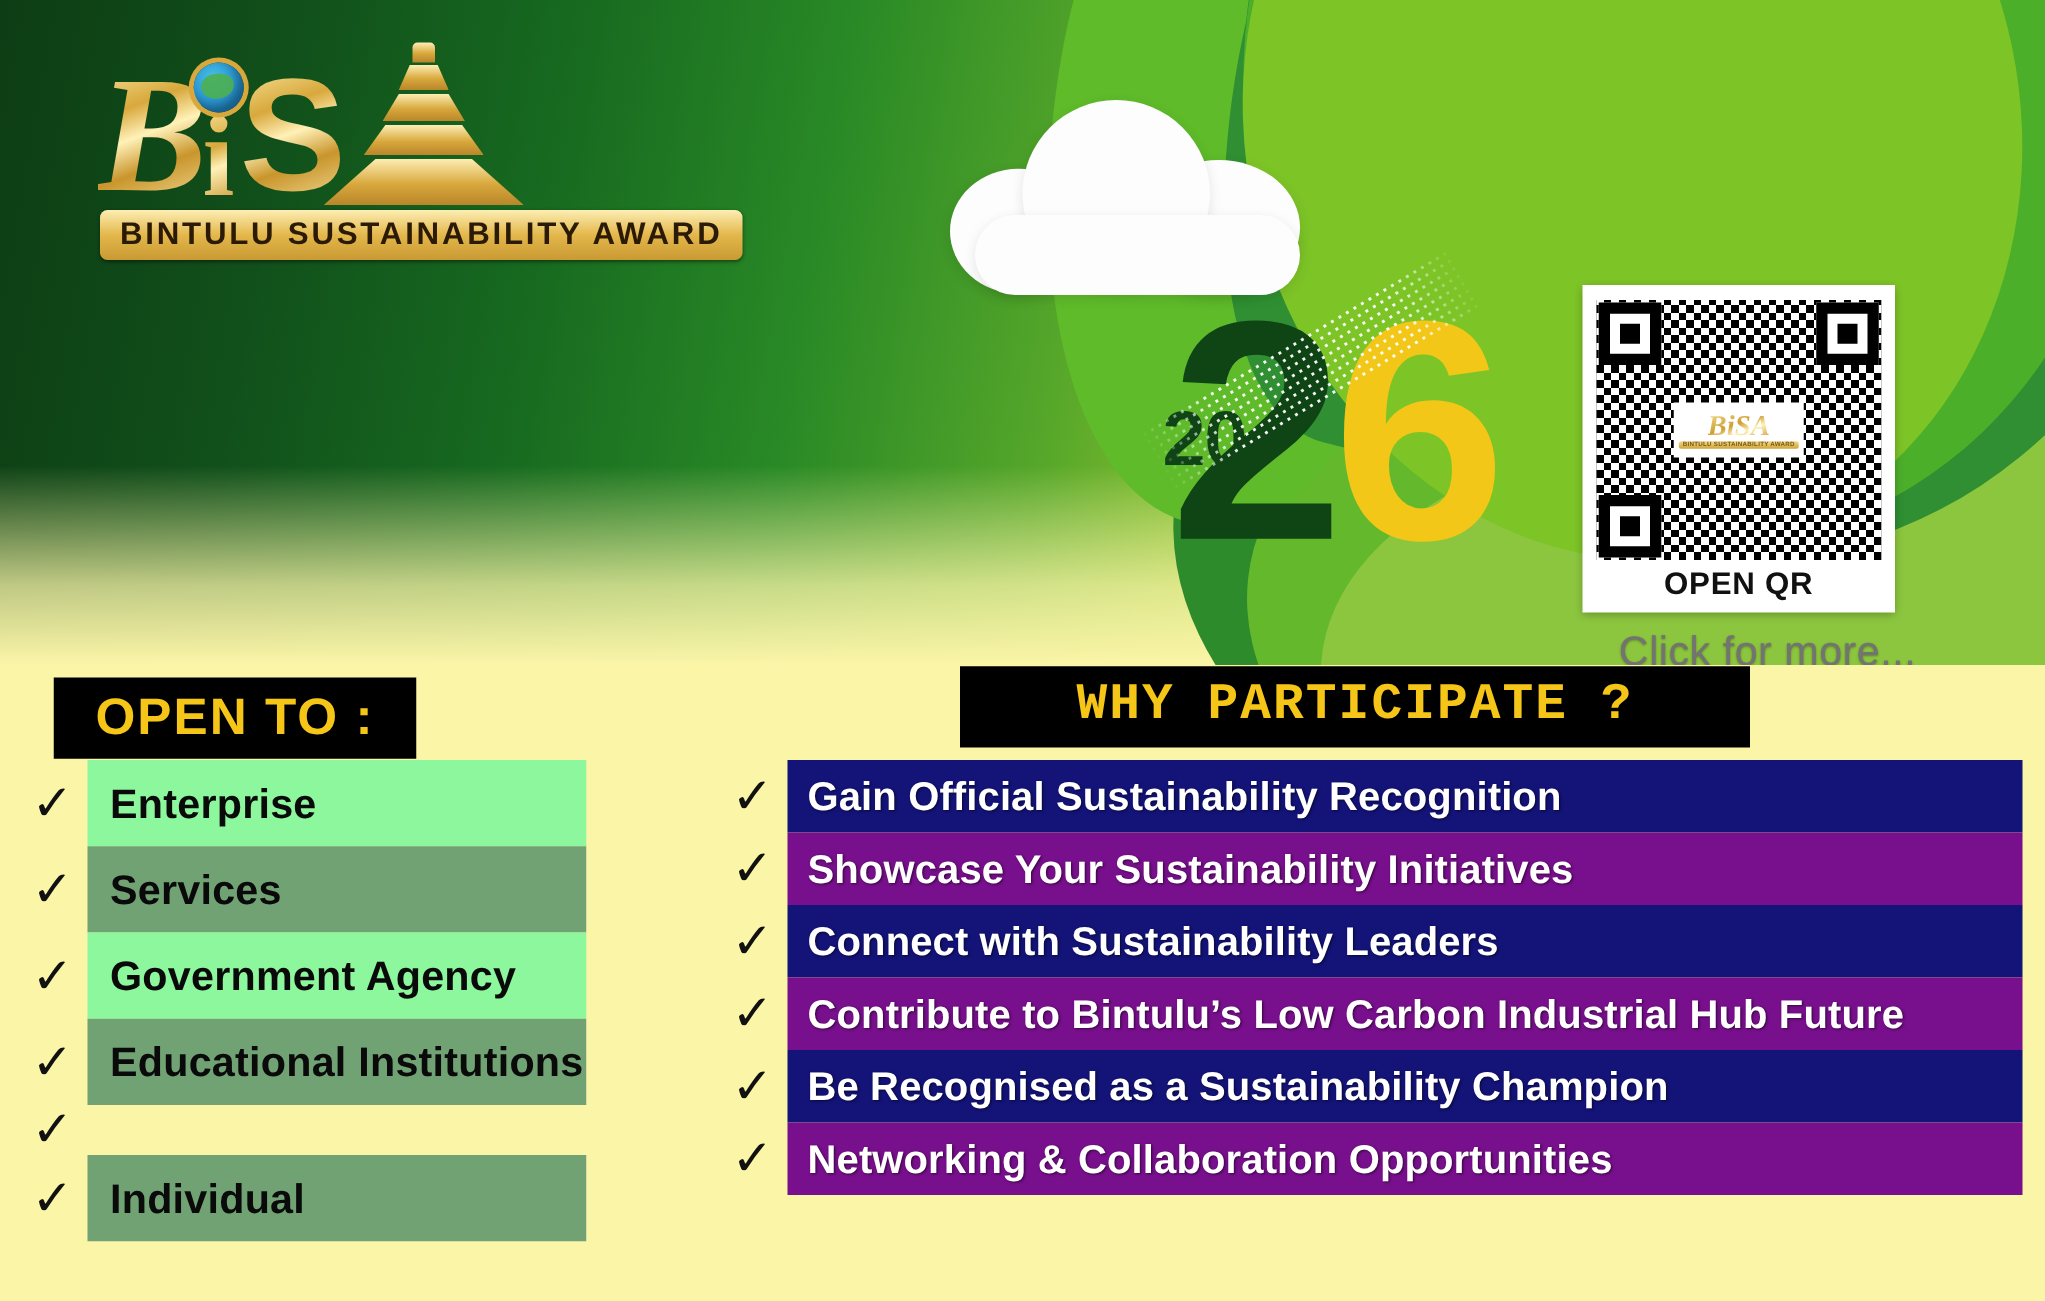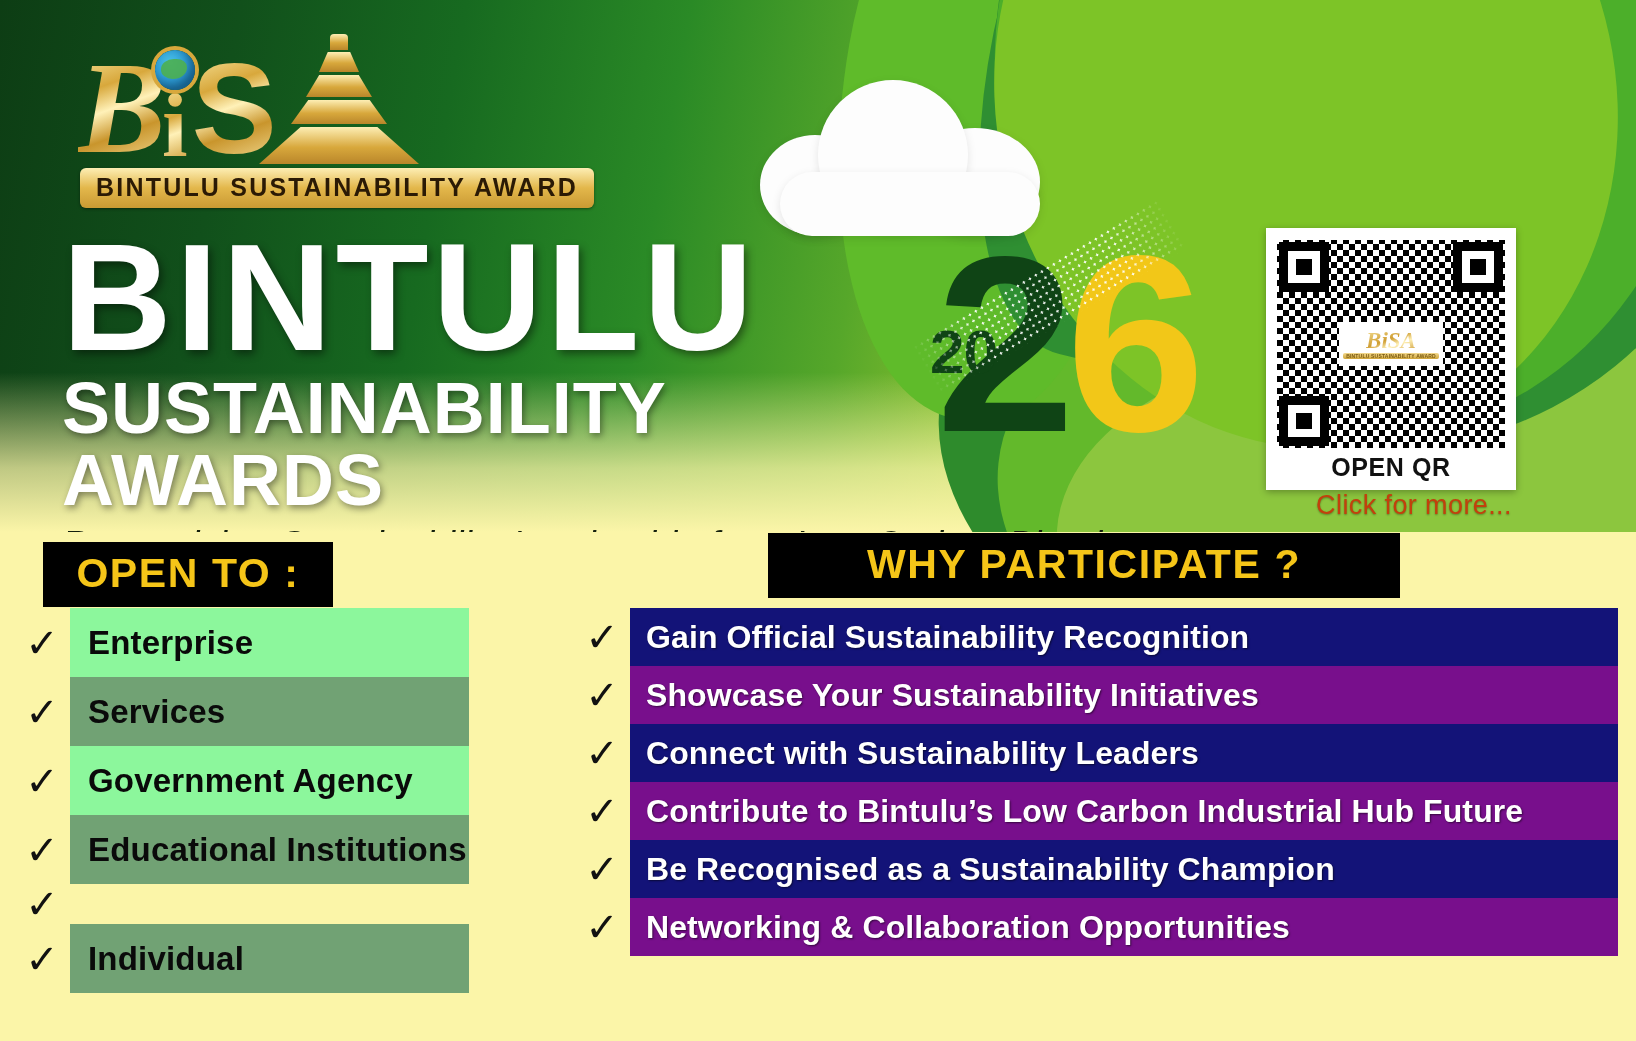--- a/index.html
+++ b/index.html
@@ -351,42 +351,42 @@
   .qr-caption {
     text-align:center;
     font-size:25px;
     font-weight:bold;
     color:#111;
     letter-spacing:0.6px;
     padding:5px 0 4px;
   }
   .qr-click {
     text-align:center;
-    margin-top:0;
-    font-size:27px;
-    color:#c2410c;
+    margin-top:12px;
+    font-size:33px;
+    color:#737373;
     font-style:normal;
     letter-spacing:0.4px;
     text-shadow:0 1px 2px rgba(0,0,0,0.35);
   }
 
   
   .sec-head {
     position:absolute;
     background:#000000;
     color:#F5C518;
     font-size:41px;
     font-weight:bold;
     letter-spacing:1.6px;
     text-align:center;
     line-height:1;
     padding:11px 0 13px;
   }
   .sec-open  { left:43px;  top:542px; width:290px; }
-  .sec-why   { left:768px; top:533px; width:632px; }
+  .sec-why   { left:768px; top:533px; width:632px;font-family:Liberation Mono, monospace; }
 
   
   .col { position:absolute; }
   .col-left  { left:14px;  top:608px; width:455px; }
   .col-right { left:568px; top:608px; width:1050px; }
 
   .row {
     display:flex;
     align-items:center;
     gap:0;
@@ -470,25 +470,20 @@
           <span class="tier t1"></span>
           <span class="tier t2"></span>
           <span class="tier t3"></span>
           <span class="tier t4"></span>
           <span class="tier t5"></span>
         </span>
       </div>
       <div class="logo-name">BINTULU SUSTAINABILITY AWARD</div>
     </div>
 
-    <div class="headline">
-      <div class="h-bintulu">BINTULU</div>
-      <div class="h-sub">SUSTAINABILITY AWARDS</div>
-      <div class="h-tag">Recognising Sustainability Leadership for a Low Carbon Bintulu</div>
-    </div>
 
     <div class="year">
       <div class="yr-6">6</div>
       <div class="yr-2">2</div>
       <div class="yr-20">20</div>
       <div class="swoosh"></div>
     </div>
 
     <div class="qr-wrap">
       <div class="qr-card">

